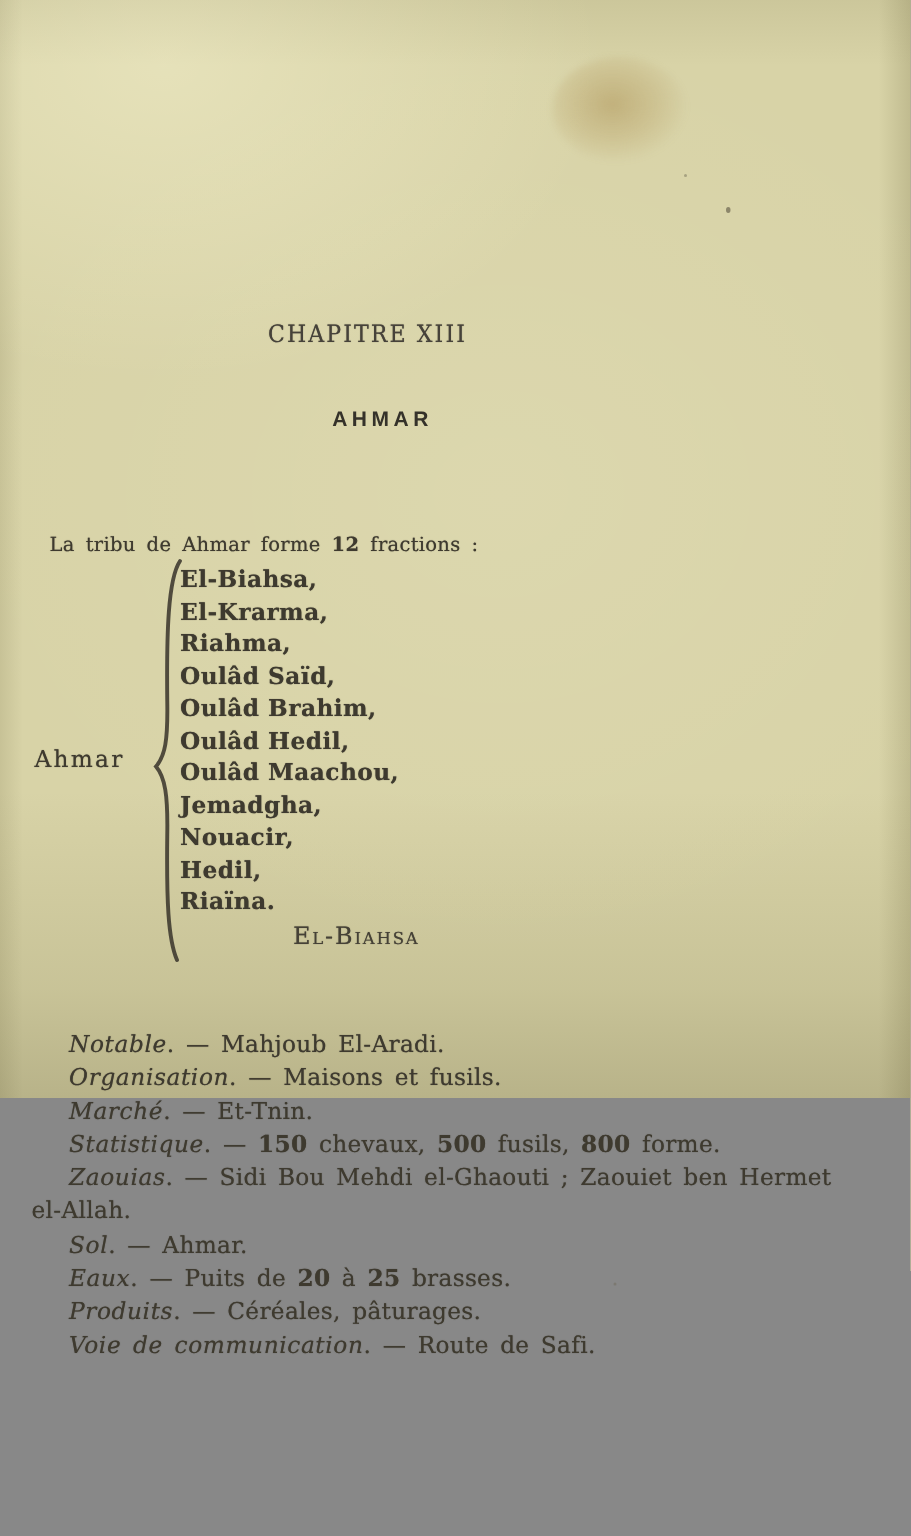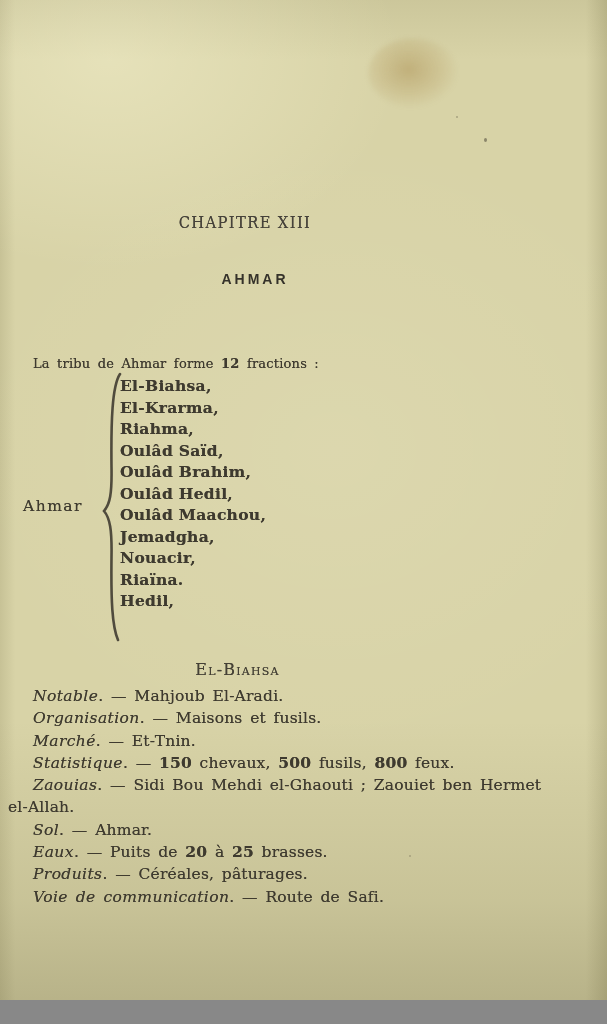--- a/index.html
+++ b/index.html
@@ -1,18 +1,18 @@
 <!DOCTYPE html>
 <html style="--paper: #d8d3a7; --ink: #3e3a2f;"><head>
 <meta charset="utf-8">
 <style>
   html,body{margin:0;padding:0;}
   body{width:607px;height:1024px;overflow:hidden;background:#888;}
   .page{
-    position:relative;width:607px;height:1000px;
+    position:relative;width:607px;height:732px;
     background:
       radial-gradient(ellipse 420px 300px at 18% 6%, rgba(255,252,220,.35), rgba(255,252,220,0) 70%),
       radial-gradient(ellipse 500px 420px at 55% 45%, rgba(255,255,235,.10), rgba(255,255,235,0) 75%),
       linear-gradient(180deg, rgba(96,90,48,.10) 0%, rgba(96,90,48,0) 6%, rgba(96,90,48,0) 72%, rgba(86,80,40,.12) 90%, rgba(70,64,30,.22) 100%),
       linear-gradient(270deg, rgba(96,90,48,.20) 0%, rgba(96,90,48,0) 3.5%),
       linear-gradient(90deg, rgba(96,90,48,.14) 0%, rgba(96,90,48,0) 2.5%),
       var(--paper,#d8d3a7);
     font-family:"DejaVu Serif","Liberation Serif",serif;
     color:var(--ink,#3e3a2f);
   }
@@ -37,28 +37,28 @@
     position:absolute;left:33px;top:356px;font-size:13px;word-spacing:3px;letter-spacing:.2px;
   }
   .fractions{
     position:absolute;left:120px;top:375px;font-size:15.5px;line-height:21.55px;letter-spacing:.3px;font-weight:bold;
   }
   .tribe-label{
     position:absolute;left:23px;top:497px;font-size:15.5px;letter-spacing:1.5px;
   }
   .brace{position:absolute;left:94px;top:372px;}
   .section-heading{
-    position:absolute;left:50px;top:660px;width:375px;text-align:center;
+    position:absolute;left:50px;top:614px;width:375px;text-align:center;
     font-size:16px;font-variant:small-caps;letter-spacing:1.2px;color:#454136;
   }
   .entries{
     position:absolute;left:8px;top:685px;width:560px;
     font-size:15.5px;line-height:22.3px;word-spacing:2.5px;letter-spacing:.2px;
   }
-  .entry-line{padding-left:25px;}
+  .entry-line{padding-left:25px;margin-left:13px;}
   .entry-line.no-indent{padding-left:0;}
   .entry-line i{letter-spacing:.4px;}
   b{font-weight:bold;}
 </style>
 </head>
 <body>
 
 <div class="page">
 
   <div class="stain"></div>
@@ -81,31 +81,31 @@
   <div class="fractions ink">
       <div>El-Biahsa,</div>
       <div>El-Krarma,</div>
       <div>Riahma,</div>
       <div>Oulâd Saïd,</div>
       <div>Oulâd Brahim,</div>
       <div>Oulâd Hedil,</div>
       <div>Oulâd Maachou,</div>
       <div>Jemadgha,</div>
       <div>Nouacir,</div>
+      <div>Hedil,</div>
       <div>Riaïna.</div>
-      <div>Hedil,</div>
     </div>
 
   <div class="section-heading ink">El-Biahsa</div>
 
   <div class="entries ink">
       <div class="entry-line"><i>Notable</i><span>. — </span><span>Mahjoub El-Aradi.</span></div>
       <div class="entry-line"><i>Organisation</i><span>. — </span><span>Maisons et fusils.</span></div>
       <div class="entry-line"><i>Marché</i><span>. — </span><span>Et-Tnin.</span></div>
-      <div class="entry-line"><i>Statistique</i><span>. — </span><b>150</b><span> chevaux, </span><b>500</b><span> fusils, </span><b>800</b><span> feux.</span></div>
+      <div class="entry-line"><i>Statistique</i><span>. — </span><b>150</b><span> chevaux, </span><b>500</b><span> fusils, </span><b>800</b><span> forme.</span></div>
       <div class="entry-line"><i>Zaouias</i><span>. — </span><span>Sidi Bou Mehdi el-Ghaouti ; Zaouiet ben Hermet</span></div>
       <div class="entry-line no-indent"><span>el-Allah.</span></div>
       <div class="entry-line"><i>Sol</i><span>. — </span><span>Ahmar.</span></div>
       <div class="entry-line"><i>Eaux</i><span>. — </span><span>Puits de </span><b>20</b><span> à </span><b>25</b><span> brasses.</span></div>
       <div class="entry-line"><i>Produits</i><span>. — </span><span>Céréales, pâturages.</span></div>
       <div class="entry-line"><i>Voie de communication</i><span>. — </span><span>Route de Safi.</span></div>
     </div>
 
 </div>
 

